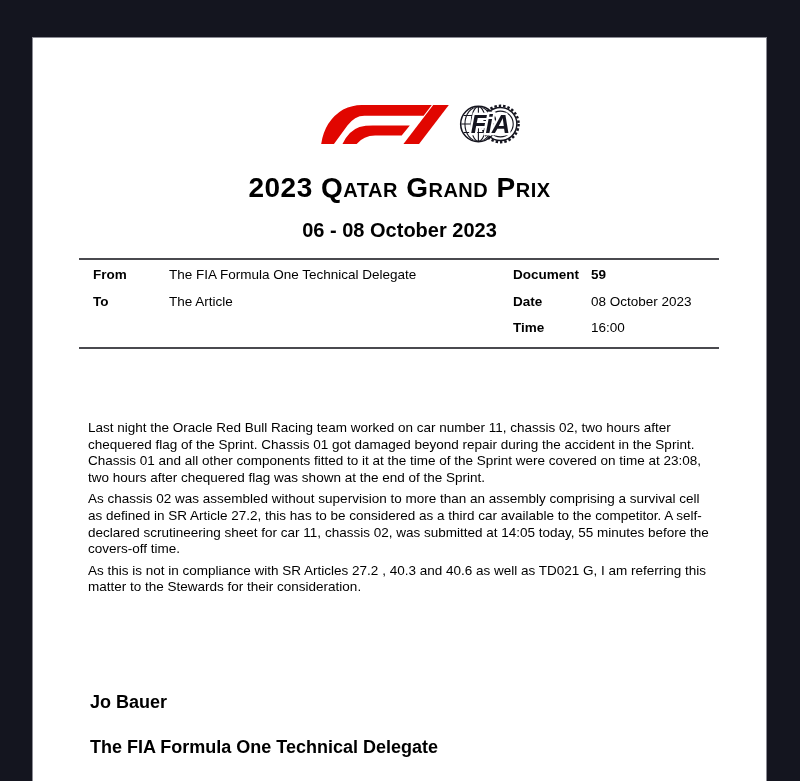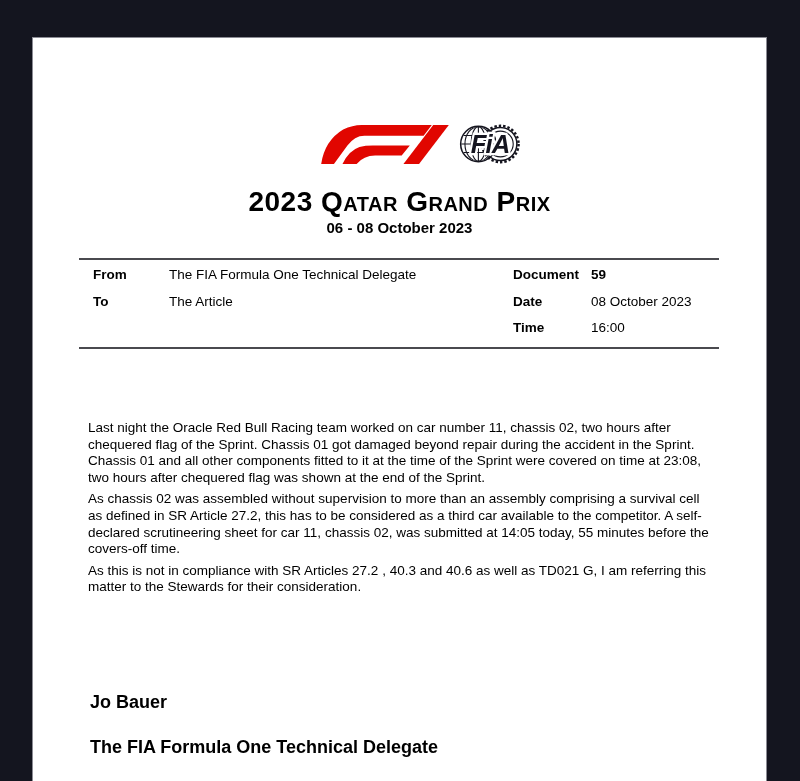--- a/index.html
+++ b/index.html
@@ -14,48 +14,48 @@
   }
   .page {
     position: absolute;
     left: 32px; top: 37px;
     width: 735px; height: 760px;
     background: #ffffff;
     border: 1px solid #8b8b94;
   }
   .logo-row {
     position: absolute;
-    top: 84px; left: 0; width: 100%;
+    top: 64px; left: 0; width: 100%;
     display: flex; justify-content: center; align-items: center;
     gap: 9px;
     padding-left: 44px;
   }
   .f1-svg { width: 128px; height: 39px; display: block; }
   .fia-svg { width: 64px; height: 44px; display: block; }
   .wordmark {
     font-size: 20px;
     line-height: 20.5px;
     color: #1b1b26;
     letter-spacing: 0.2px;
     white-space: nowrap;
   }
   .wordmark .tm { font-size: 9px; vertical-align: 1px; }
   .event-title {
-    position: absolute; top: 148px; left: 0; width: 100%;
+    position: absolute; top: 134px; left: 0; width: 100%;
     text-align: center;
     font-weight: 700;
     font-variant: small-caps;
     font-size: 28px;
     letter-spacing: 0.5px;
   }
   .event-dates {
     position: absolute; top: 181px; left: 0; width: 100%;
     text-align: center;
     font-weight: 700;
-    font-size: 15px;
+    font-size: 20px;
   }
   .rule {
     position: absolute; left: 46px; width: 640px; height: 0;
     border-top: 2px solid #4a4a4f;
   }
   .rule1 { top: 220px; }
   .rule2 { top: 309px; }
   .meta-item { position: absolute; font-size: 13.5px; white-space: nowrap; }
   .meta-label { font-weight: 700; }
   .report-heading {

